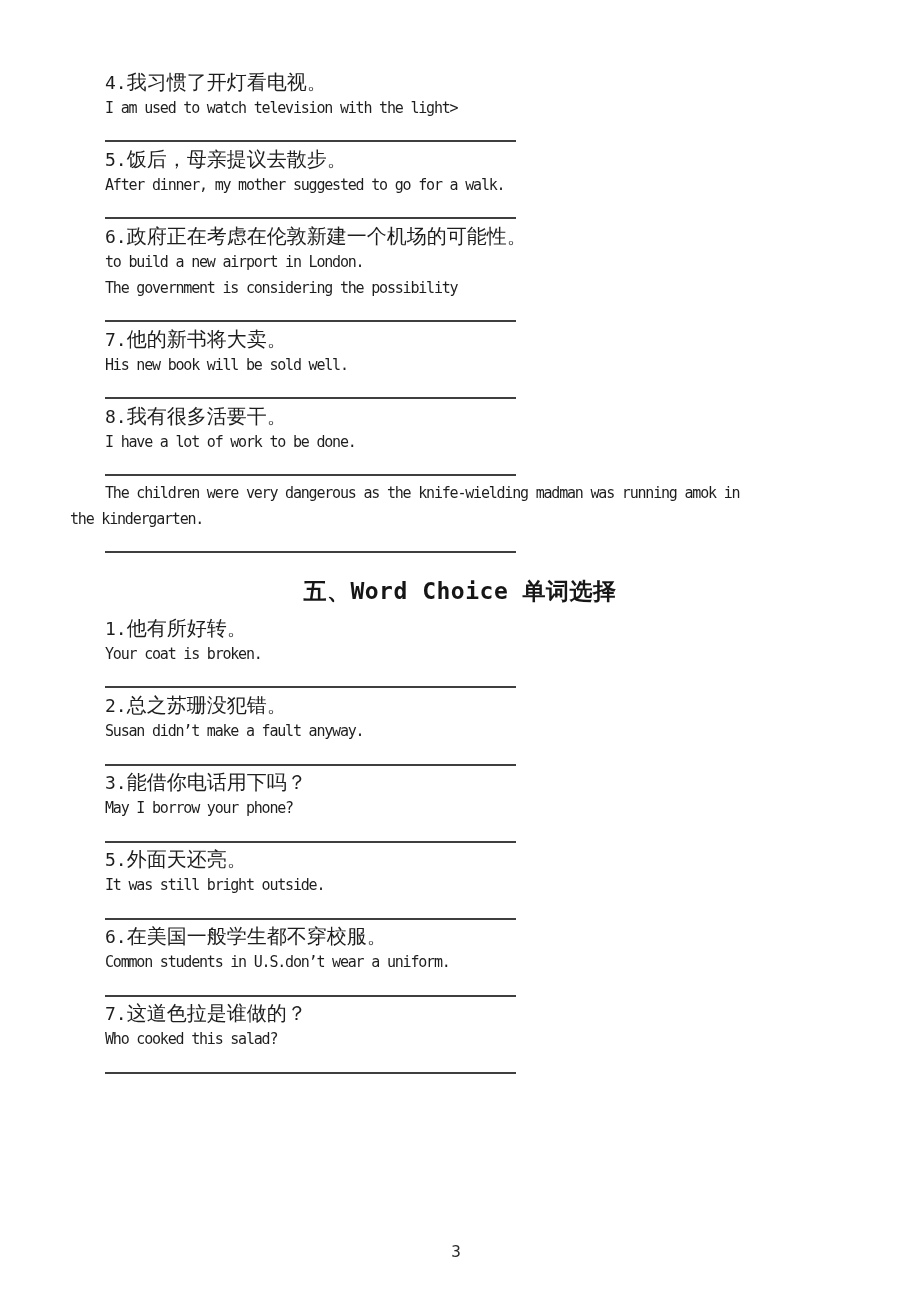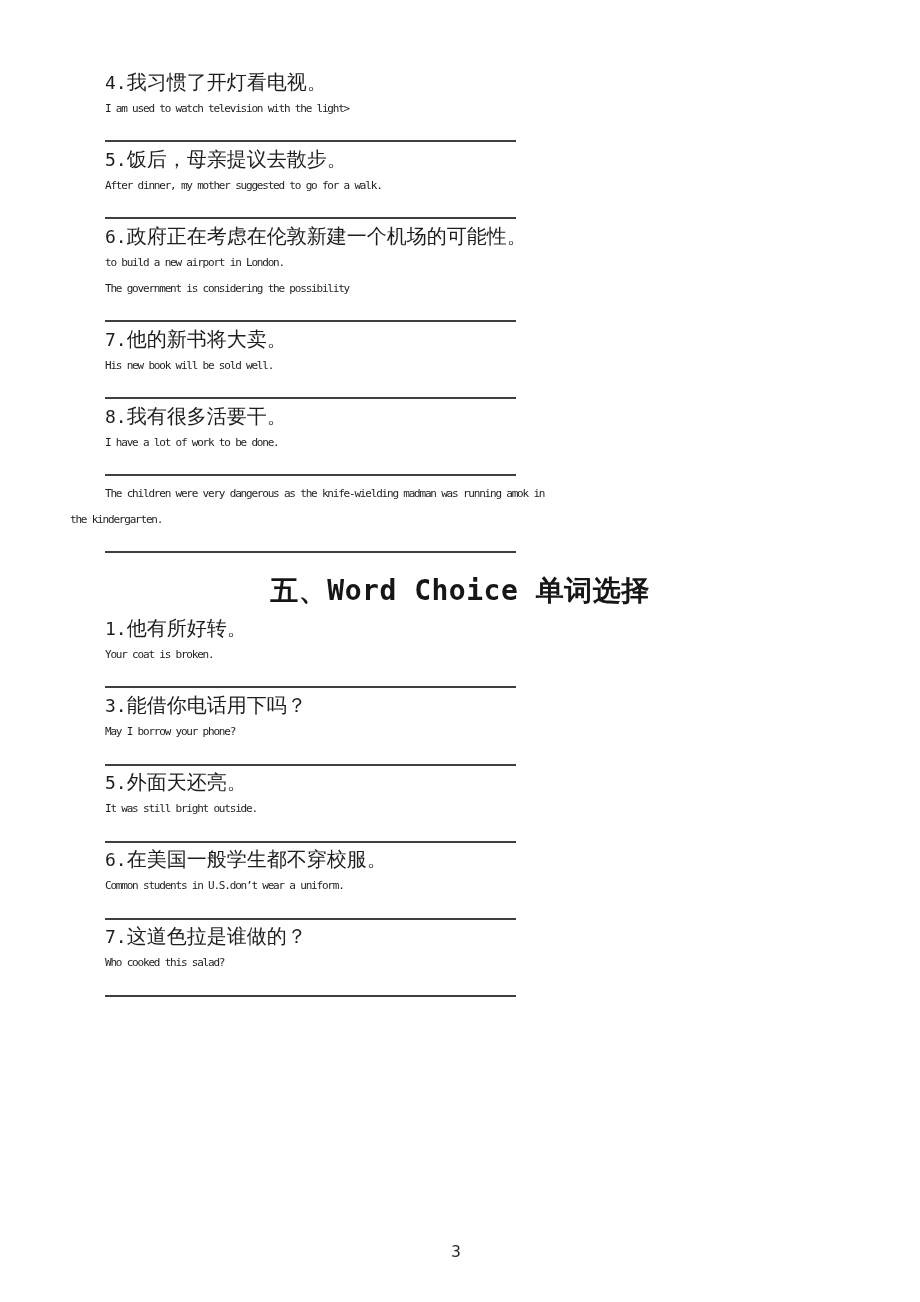--- a/index.html
+++ b/index.html
@@ -27,38 +27,38 @@
   .indent {
     padding-left: 35px;
   }
   .cn {
     font-size: 20px;
   }
   .cn .num {
     font-size: 18px;
   }
   .en {
-    font-size: 11px;
+    font-size: 15px;
     letter-spacing: -1.2px;
   }
   .blankline {
     position: relative;
   }
   .blankline .rule {
     position: absolute;
     display: block;
     left: 35px;
     top: 19px;
     width: 411px;
     height: 0;
     border-bottom: 2px solid #3f3f3f;
   }
   .section-heading {
     text-align: center;
-    font-size: 28px;
+    font-size: 23px;
     font-weight: bold;
     line-height: 34px;
     margin: 16px 0 8px 0;
     letter-spacing: 0.5px;
     color: #161616;
   }
   .page-footer {
     position: absolute;
     top: 1242px;
     left: 0;
@@ -111,20 +111,25 @@
 
   <section>
     <h2 class="section-heading">五、Word Choice 单词选择</h2>
     <div id="word-choice-items">
         <div class="item">
           <div class="line cn indent"><span class="num">1.</span><span class="cn-text">他有所好转。</span></div>
           <div class="line en indent">Your coat is broken.</div>
           <div class="line blankline"><span class="rule"></span></div>
         </div>
         <div class="item">
+          <div class="line cn indent"><span class="num">2.</span><span class="cn-text">总之苏珊没犯错。</span></div>
+          <div class="line en indent">Susan didn’t make a fault anyway.</div>
+          <div class="line blankline"><span class="rule"></span></div>
+        </div>
+        <div class="item">
           <div class="line cn indent"><span class="num">3.</span><span class="cn-text">能借你电话用下吗？</span></div>
           <div class="line en indent">May I borrow your phone?</div>
           <div class="line blankline"><span class="rule"></span></div>
         </div>
         <div class="item">
           <div class="line cn indent"><span class="num">5.</span><span class="cn-text">外面天还亮。</span></div>
           <div class="line en indent">It was still bright outside.</div>
           <div class="line blankline"><span class="rule"></span></div>
         </div>
         <div class="item">

